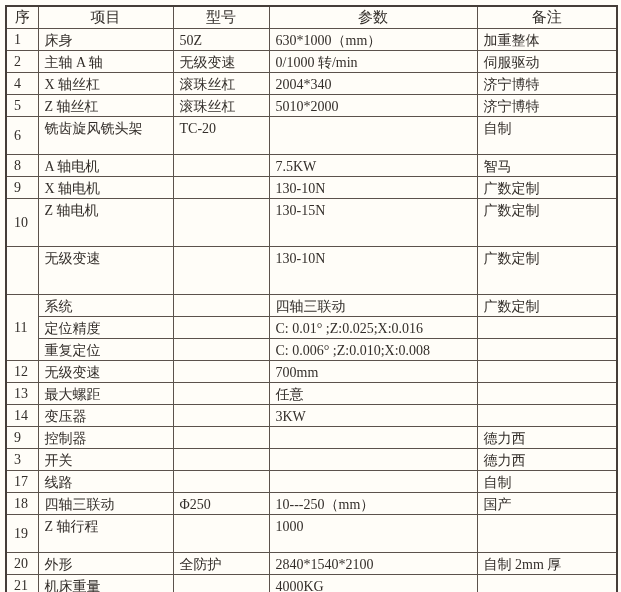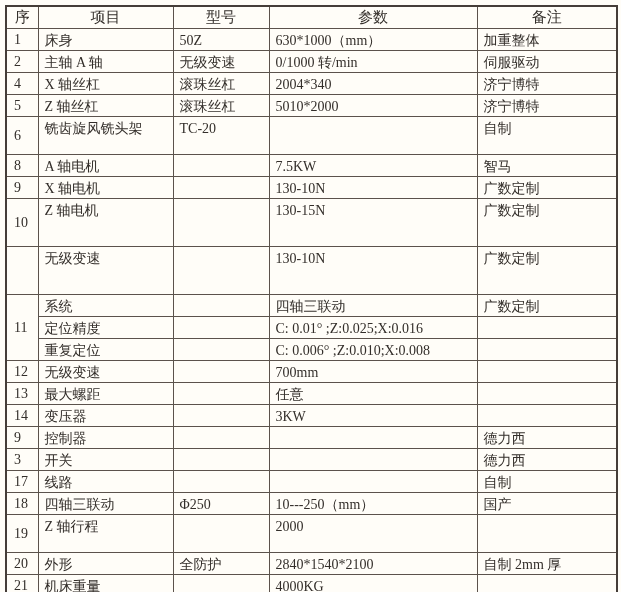--- a/index.html
+++ b/index.html
@@ -209,21 +209,21 @@
           <td class="seq">18</td>
           <td class="item">四轴三联动</td>
           <td class="model">Φ250</td>
           <td class="param">10---250（mm）</td>
           <td class="remark">国产</td>
         </tr>
         <tr class="r-h38">
           <td class="seq">19</td>
           <td class="item">Z 轴行程</td>
           <td class="model"></td>
-          <td class="param">2000</td>
+          <td class="param">1000</td>
           <td class="remark"></td>
         </tr>
         <tr class="r-normal">
           <td class="seq">20</td>
           <td class="item">外形</td>
           <td class="model">全防护</td>
           <td class="param">2840*1540*2100</td>
           <td class="remark">自制 2mm 厚</td>
         </tr>
         <tr class="r-normal">

